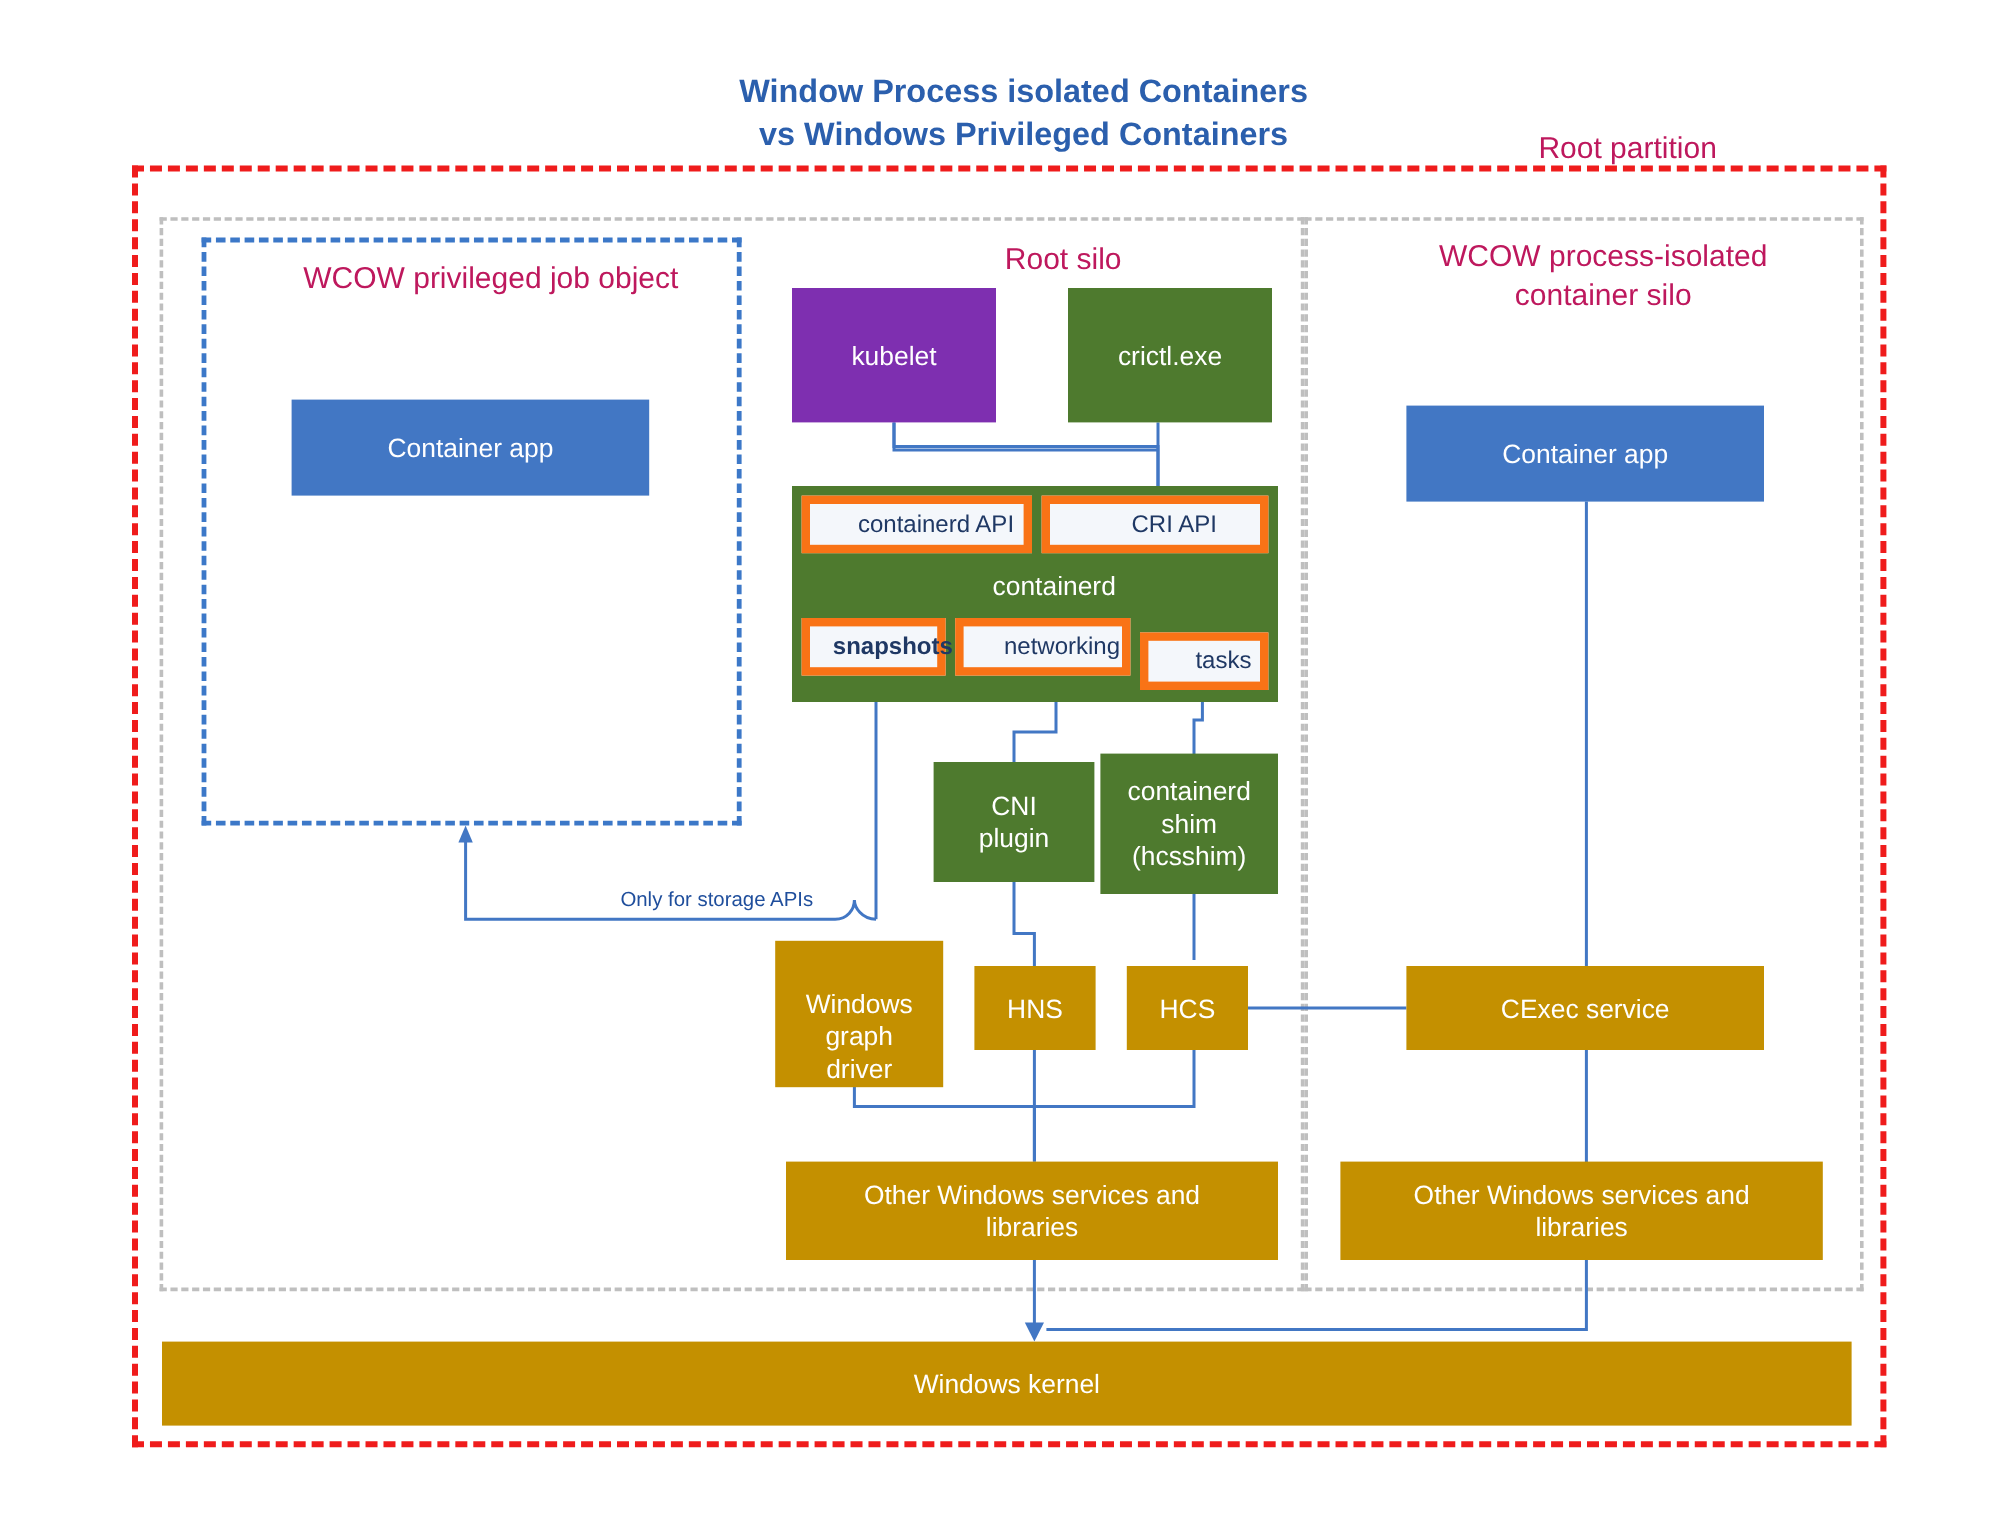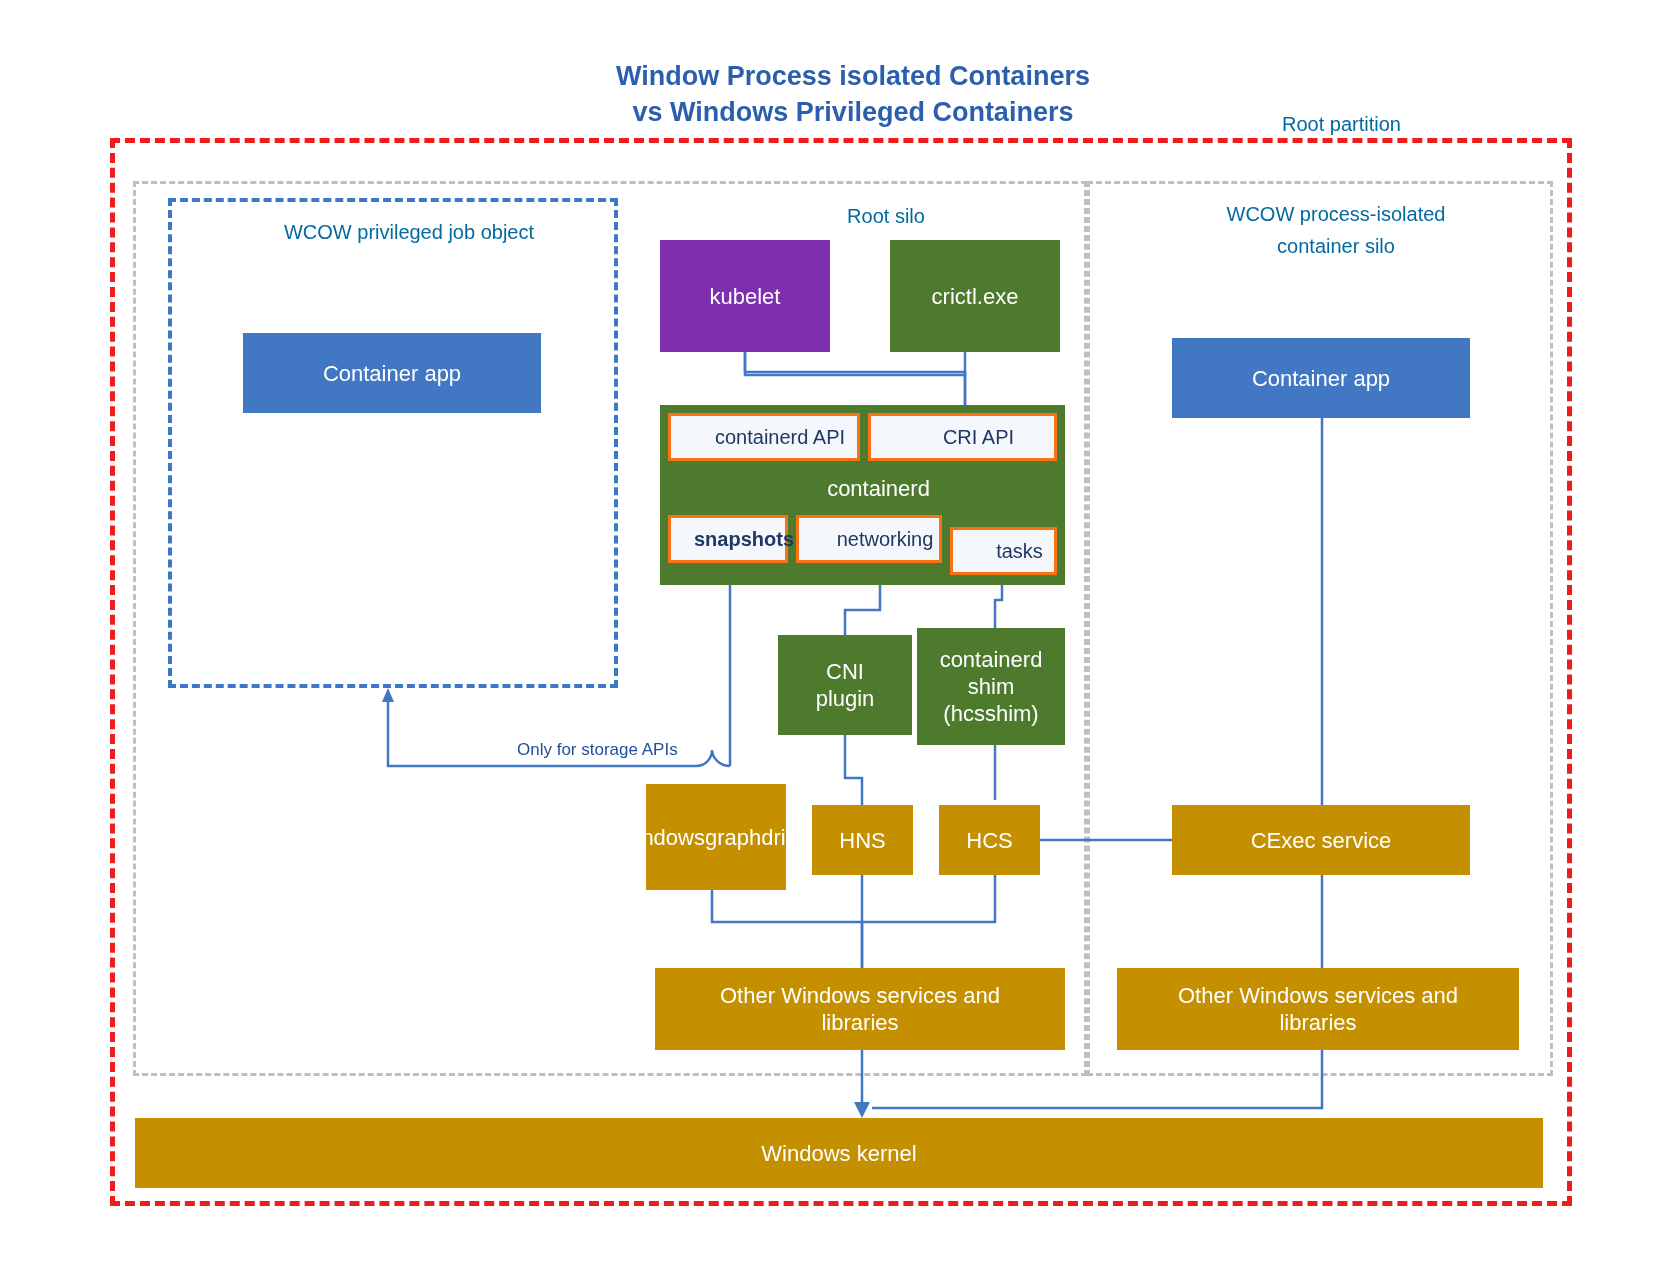--- a/index.html
+++ b/index.html
@@ -24,22 +24,22 @@
     left: 0; top: 58px; width: 1674px;
     text-align: center;
     color: #2b5fad;
     font-size: 27px;
     font-weight: bold;
     line-height: 36px;
   }
 
   
   .lbl {
-    color: #0369a1;
-    font-size: 20px;
+    color: #be185d;
+    font-size: 25px;
     line-height: 32px;
     text-align: center;
   }
   .lbl-small {
     color: #1f4e9c;
     font-size: 17px;
   }
 
   
   .red-dashed {
@@ -71,21 +71,21 @@
   .box-green  { background: #4e7a2e; }
   .box-gold   { background: #c49000; }
 
   .subbox {
     display: flex;
     align-items: center;
     justify-content: center;
     text-align: center;
     background: #f4f7fb;
     color: #1f3864;
-    border: 3px solid #f97316;
+    border: 7px solid #f97316;
     font-size: 20px;
     line-height: 24px;
   }
   .green-label {
     display: flex;
     align-items: center;
     justify-content: center;
     color: #ffffff;
     font-size: 22px;
   }
@@ -183,21 +183,21 @@
   </div>
 
   <div class="abs box box-green" style="left:917px; top:628px; width:148px; height:117px; flex-direction:column;">
     <div>containerd</div>
     <div>shim</div>
     <div>(hcsshim)</div>
   </div>
 
   <div class="abs lbl-small" style="left:485px; top:740px; width:200px; text-align:left;">Only for storage APIs</div>
 
-  <div class="abs box box-gold" style="left:646px; top:784px; width:140px; height:106px; flex-direction:row;">
+  <div class="abs box box-gold" style="left:646px; top:784px; width:140px; height:122px; flex-direction:column;justify-content:flex-end;">
     <div>Windows</div>
     <div>graph</div>
     <div>driver</div>
   </div>
 
   <div class="abs box box-gold" style="left:812px; top:805px; width:101px; height:70px;">HNS</div>
 
   <div class="abs box box-gold" style="left:939px; top:805px; width:101px; height:70px;">HCS</div>
 
   <div class="abs box box-gold" style="left:1172px; top:805px; width:298px; height:70px;">CExec service</div>

